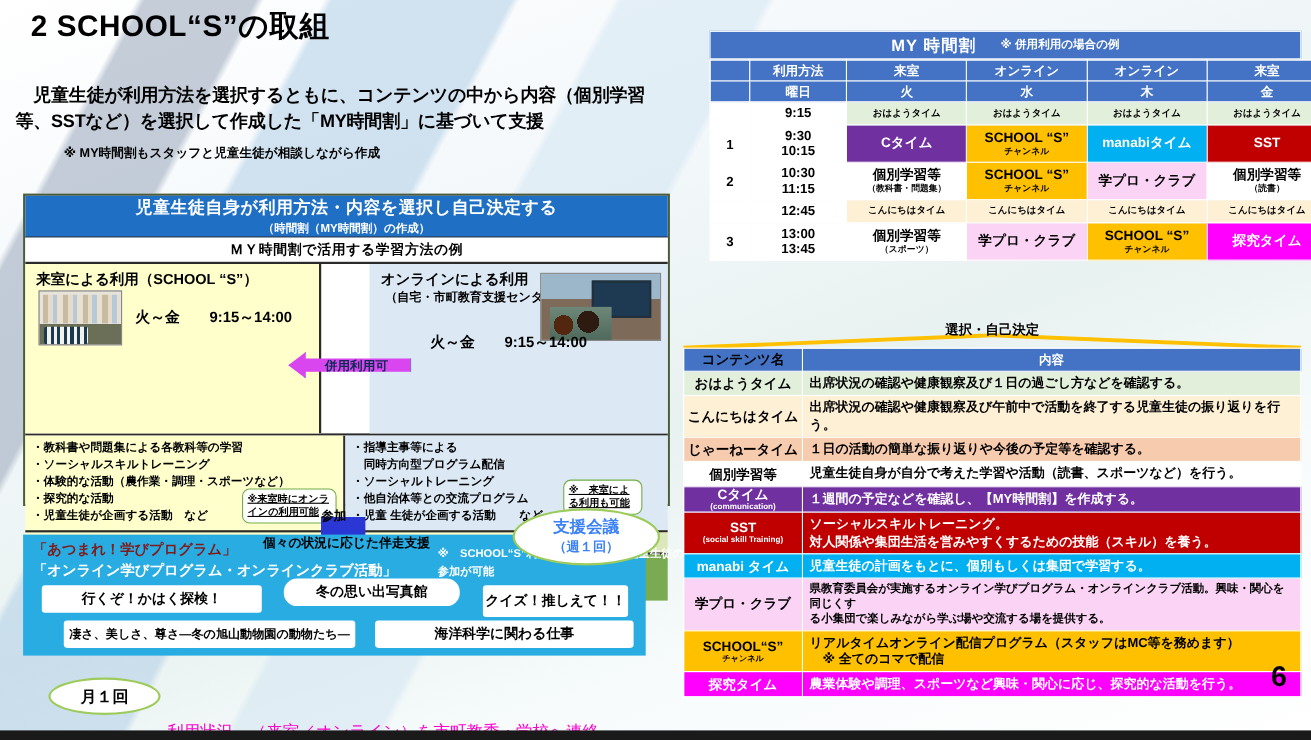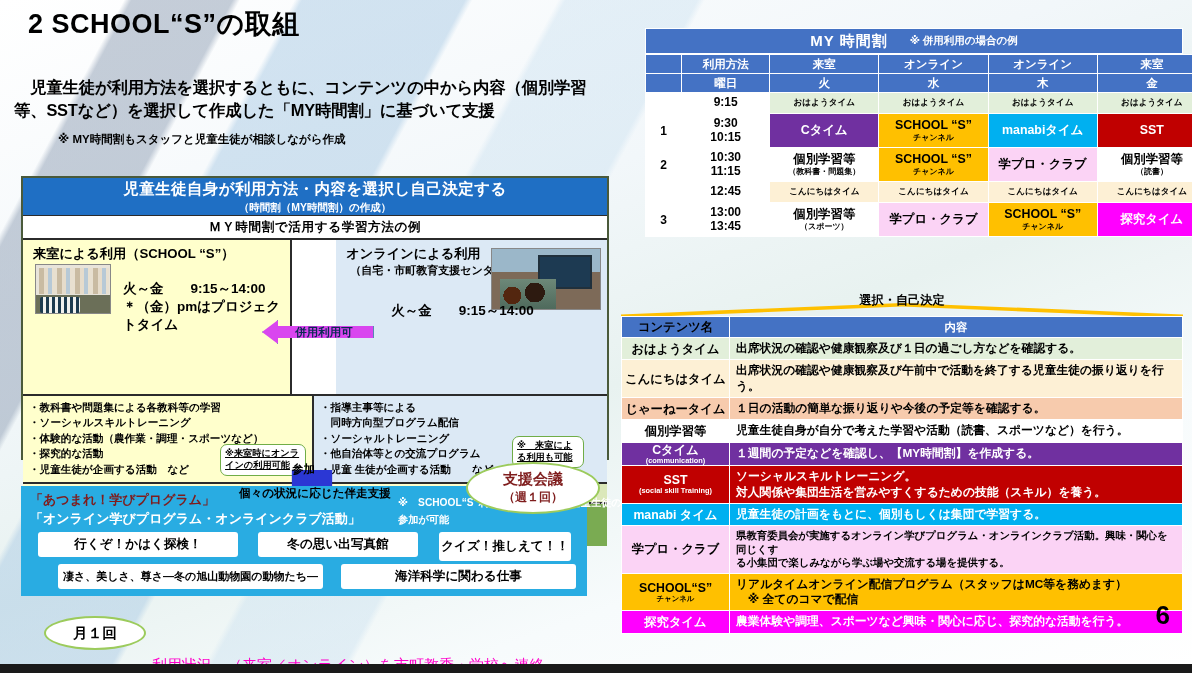--- a/index.html
+++ b/index.html
@@ -170,30 +170,30 @@
   .prog-t2 { position:absolute; left: 9px; top: 24px; font-size: 13px; font-weight:bold; color:#fff; }
   .prog-note1 { position:absolute; left: 377px; top: 10px; font-size: 10.2px; font-weight:bold; color:#fff; white-space:nowrap;}
   .prog-note2 { position:absolute; left: 377px; top: 27px; font-size: 10.2px; font-weight:bold; color:#fff;}
   .pill {
     position:absolute; background:#fff; border-radius:3px;
     display:flex; align-items:center; justify-content:center;
     font-size: 12.6px; font-weight:bold; color:#000;
   }
   .pill.small { font-size: 11px; }
   .pill1 { left: 17px; top: 46px; width: 200px; height: 25px; }
-  .pill2 { left: 237px; top: 46px; width: 160px; height: 25px; }
+  .pill2 { left: 237px; top: 40px; width: 160px; height: 25px; border-radius: 12px; }
   .pill3 { left: 418px; top: 46px; width: 132px; height: 29px; }
   .pill4 { left: 37px; top: 78px; width: 265px; height: 25px; }
   .pill5 { left: 320px; top: 78px; width: 235px; height: 25px; }
 
   .oval-meeting {
     position:absolute; left: 466px; top: 462px; width: 134px; height: 52px;
     background:#fff; border: 2px solid #9ccb5c; border-radius: 50%;
     display:flex; flex-direction:column; align-items:center; justify-content:center;
-    color:#7f1d1d; z-index: 6;
+    color:#3b82f6; z-index: 6;
   }
   .oval-meeting .a { font-size: 15px; font-weight:bold; }
   .oval-meeting .b { font-size: 12px; font-weight:bold; }
 
   .oval-month {
     position:absolute; left: 44px; top: 616px; width: 102px; height: 34px;
     background:#fff; border:2px solid #9ccb5c; border-radius:50%;
     display:flex; align-items:center; justify-content:center;
     font-size: 14.6px; font-weight:bold; color:#000; z-index:4;
   }
@@ -283,21 +283,20 @@
     </div>
 
     <div class="dg-sub">ＭＹ時間割で活用する学習方法の例</div>
 
     <div class="dg-cols">
       <div class="dg-col col-left">
         <div class="col-title">来室による利用（SCHOOL “S”）</div>
         <div class="photo room"></div>
         <div style="position:absolute; left:100px; top:40px;">
           <div class="col-time">火～金　　9:15～14:00</div>
-          <div class="col-time sub">＊（金）pmはプロジェクトタイム</div>
         </div>
       </div>
       <div class="dg-col col-right">
         <div class="col-title">
           <span>オンラインによる利用</span>
           <small>（自宅・市町教育支援センター等から）</small>
         </div>
         <div class="photo online"></div>
         <div style="position:absolute; left:55px; top:62px;">
           <div class="col-time">火～金　　9:15～14:00</div>

